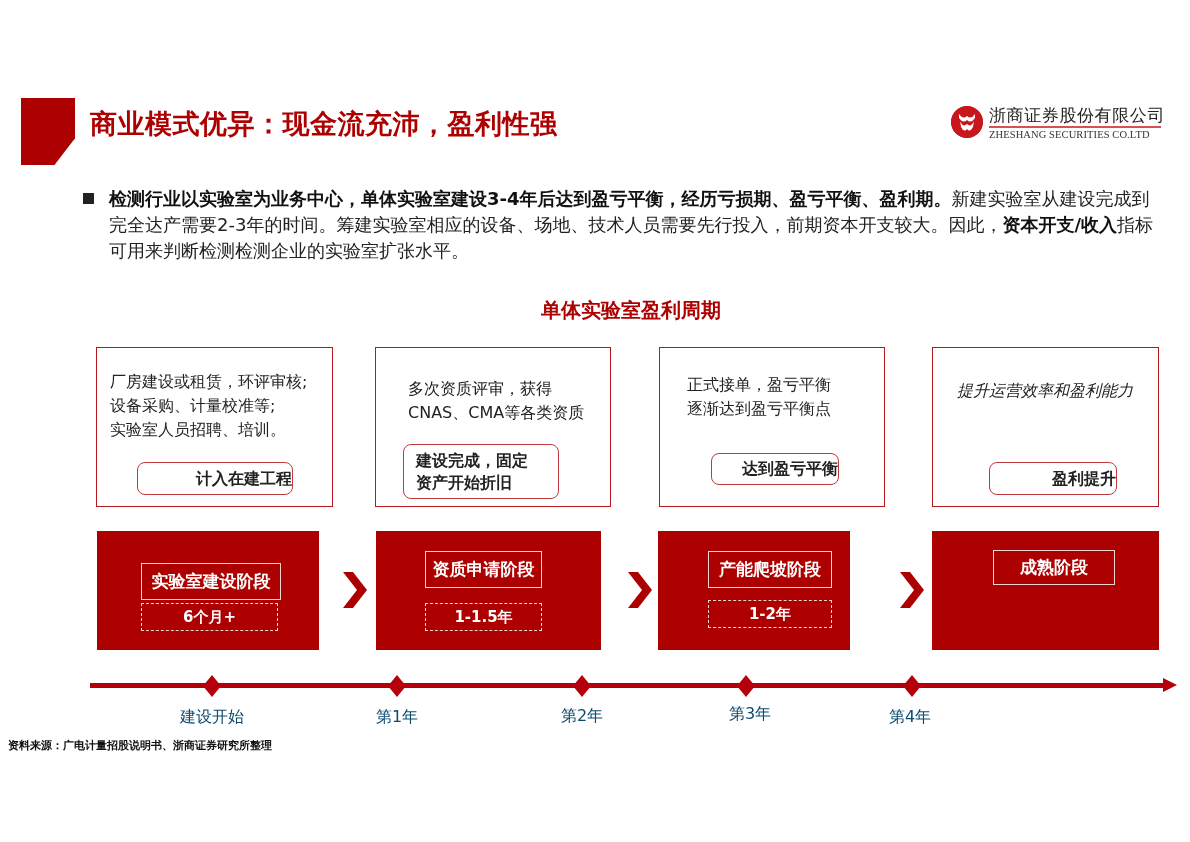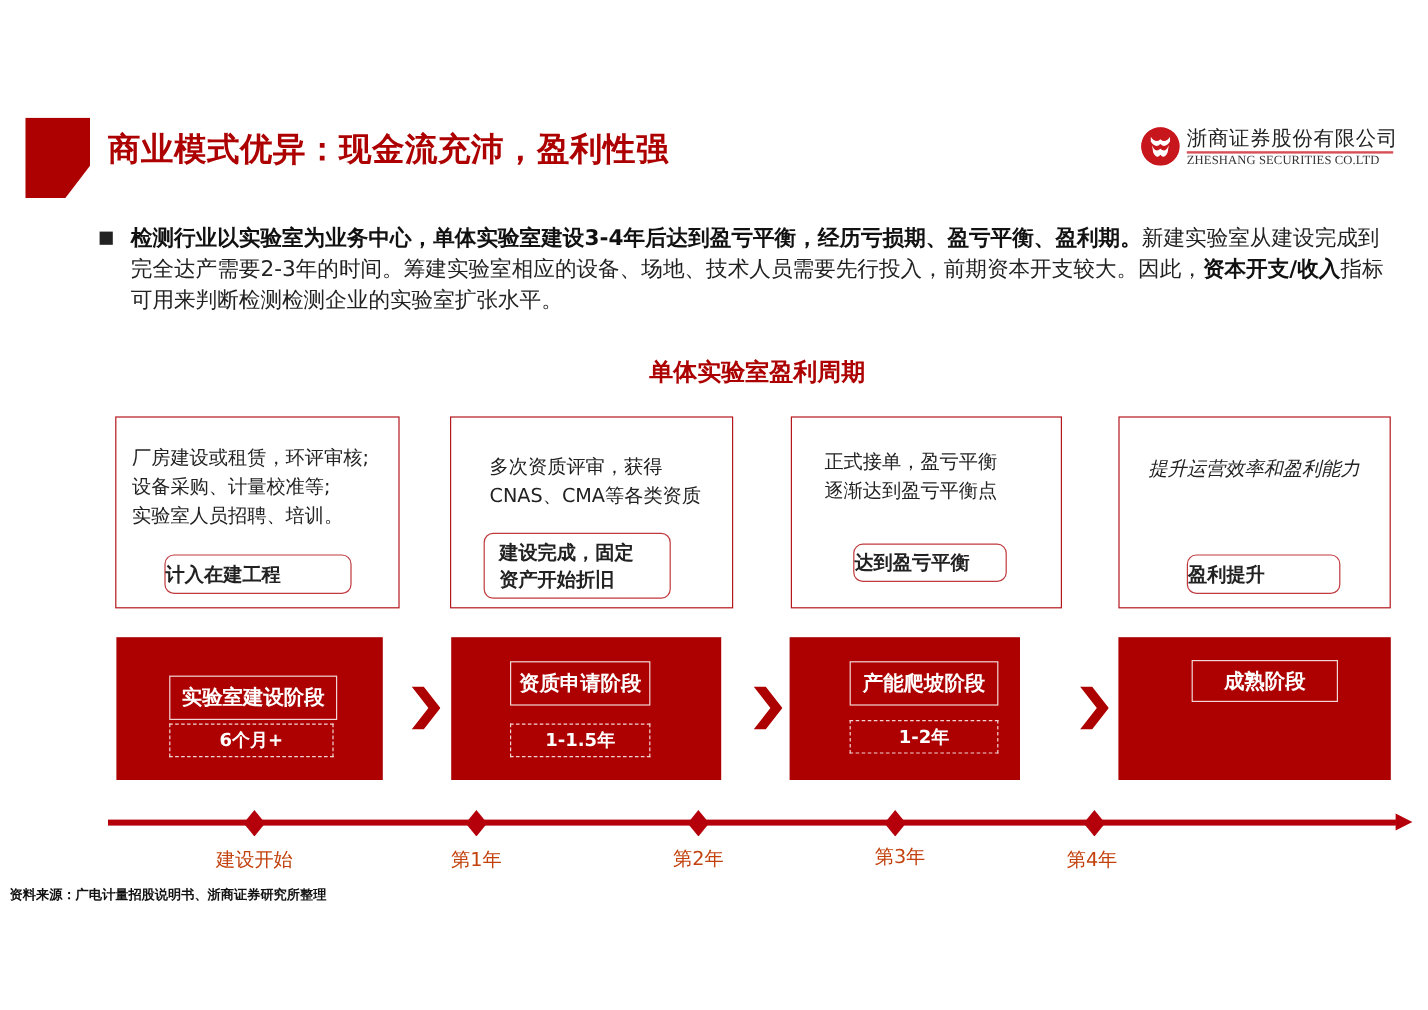--- a/index.html
+++ b/index.html
@@ -19,32 +19,32 @@
 
   .bullet-para { position: absolute; left: 83px; top: 186px; width: 1080px; font-size: 18px; line-height: 26px; color: #222; }
   .bullet-sq { position: absolute; left: 0; top: 7px; width: 11px; height: 11px; background: #222; }
   .bullet-text { margin-left: 26px; }
   .bullet-text b { font-weight: bold; color: #111; }
 
   .diagram-title { position: absolute; left: 0; width: 1262px; top: 297px; text-align: center; font-size: 20px; font-weight: bold; color: #ad0000; }
 
   .desc-box { position: absolute; top: 347px; height: 160px; border: 1.5px solid #b5171d; background: #fff; }
   .desc-text { position: absolute; font-size: 16px; line-height: 24px; color: #222; white-space: nowrap; }
-  .milestone { position: absolute; border: 1.2px solid #c0393d; border-radius: 8px; background: #fff; font-size: 16px; font-weight: bold; color: #222; display: flex; align-items: center; justify-content: flex-start; text-align: center; line-height: 22px; }
+  .milestone { position: absolute; border: 1.2px solid #c0393d; border-radius: 8px; background: #fff; font-size: 16px; font-weight: bold; color: #222; display: flex; align-items: center; justify-content: flex-end; text-align: center; line-height: 22px; }
 
   .stage-box { position: absolute; top: 531px; height: 119px; background: #ad0000; }
   .stage-name { position: absolute; border: 1.2px solid #f2d6d6; color: #fff; font-size: 17px; font-weight: bold; display: flex; align-items: center; justify-content: center; }
   .stage-dur { position: absolute; border: 1.2px dashed #f2d6d6; color: #fff; font-size: 15px; font-weight: bold; display: flex; align-items: center; justify-content: center; }
 
   .chev { position: absolute; top: 572px; width: 24px; height: 36px; }
 
   .timeline { position: absolute; left: 90px; top: 683px; width: 1078px; height: 5px; background: #b5000b; }
   .timeline-arrow { position: absolute; left: 1163px; top: 678px; width: 0; height: 0; border-top: 7px solid transparent; border-bottom: 7px solid transparent; border-left: 14px solid #b5000b; }
   .diamond { position: absolute; top: 675px; width: 18px; height: 22px; background: #b5000b; clip-path: polygon(50% 0, 100% 50%, 50% 100%, 0 50%); }
-  .tick-label { position: absolute; font-size: 16px; color: #c2410c; white-space: nowrap; transform: translateX(-50%); }
+  .tick-label { position: absolute; font-size: 16px; color: #0c4a6e; white-space: nowrap; transform: translateX(-50%); }
 
   .source { position: absolute; left: 8px; top: 738px; font-size: 11px; font-weight: bold; color: #111; white-space: nowrap; }
 </style>
 </head>
 <body>
 
 <div class="title-block"></div>
 <div class="page-title">商业模式优异：现金流充沛，盈利性强</div>
 
 <div class="logo">

